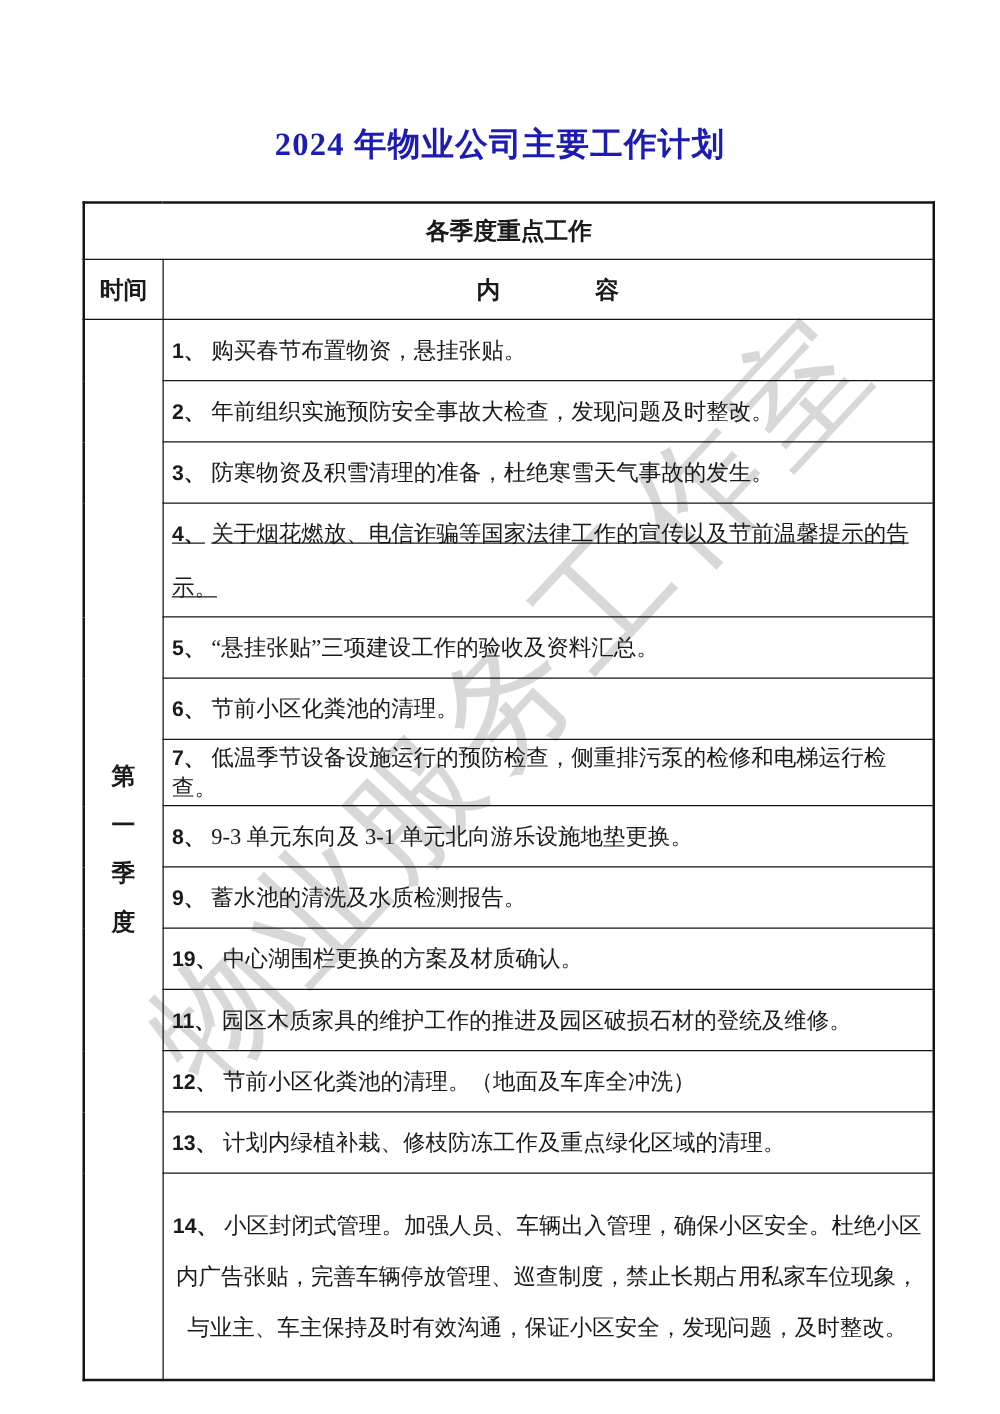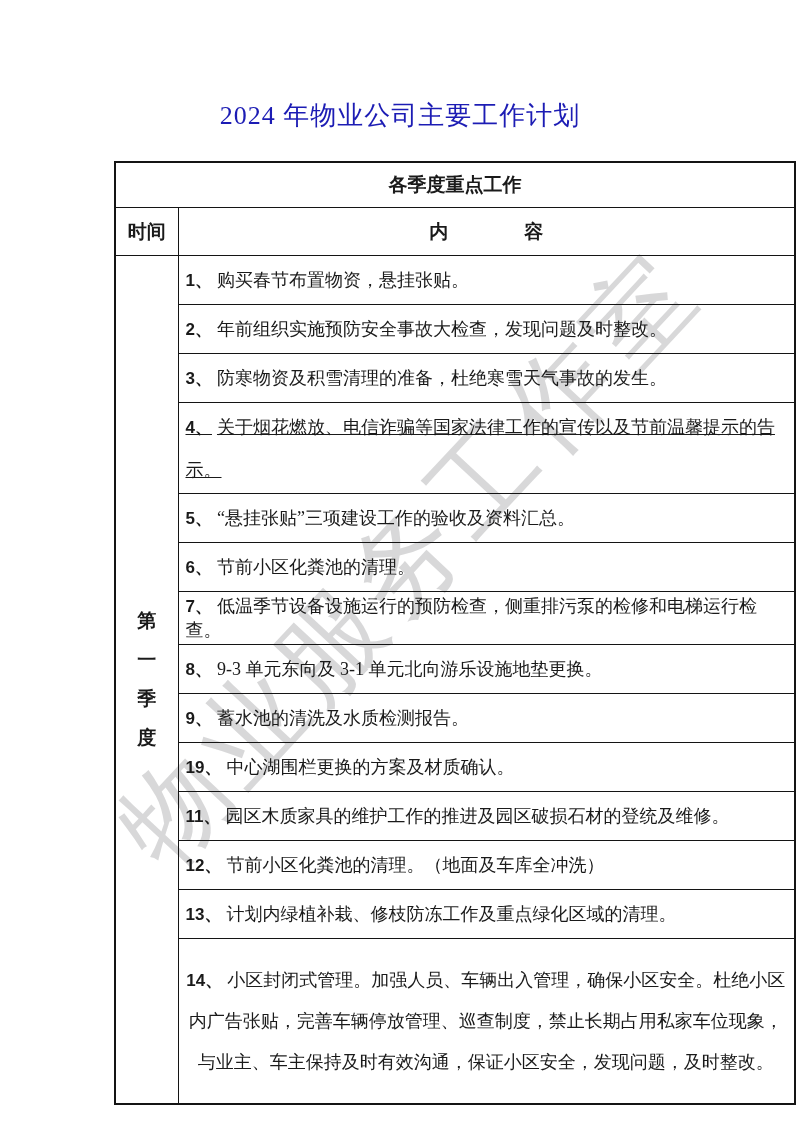--- a/index.html
+++ b/index.html
@@ -29,38 +29,37 @@
     z-index: 0;
     pointer-events: none;
   }
   .title {
     position: absolute;
     top: 98px;
     left: 0;
     right: 0;
     text-align: center;
     font-size: 26px;
-    font-weight: normal;
+    font-weight: bold;
     letter-spacing: 1px;
     color: #1c1cb4; 
     z-index: 2;
   }
   table.plan {
     position: absolute;
     left: 66px;
     top: 161px;
     width: 680px;
     border-collapse: collapse;
     table-layout: fixed;
     z-index: 1;
     background: transparent;
   }
   table.plan, table.plan td {
     border: 1.6px solid #141414;
-    margin-left: 48px;
   }
   table.plan {
     border-width: 2px;
   }
   col.c-time { width: 63px; }
   col.c-content { width: 617px; }
   td.th {
     font-weight: bold;
     text-align: center;
     font-size: 19px;

